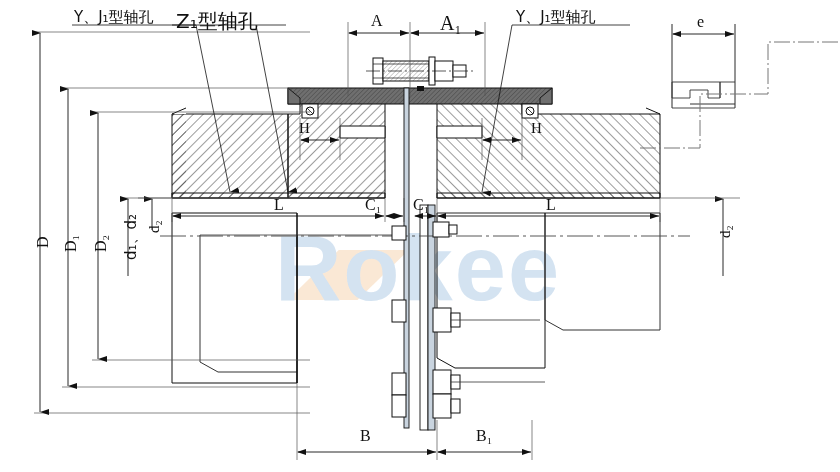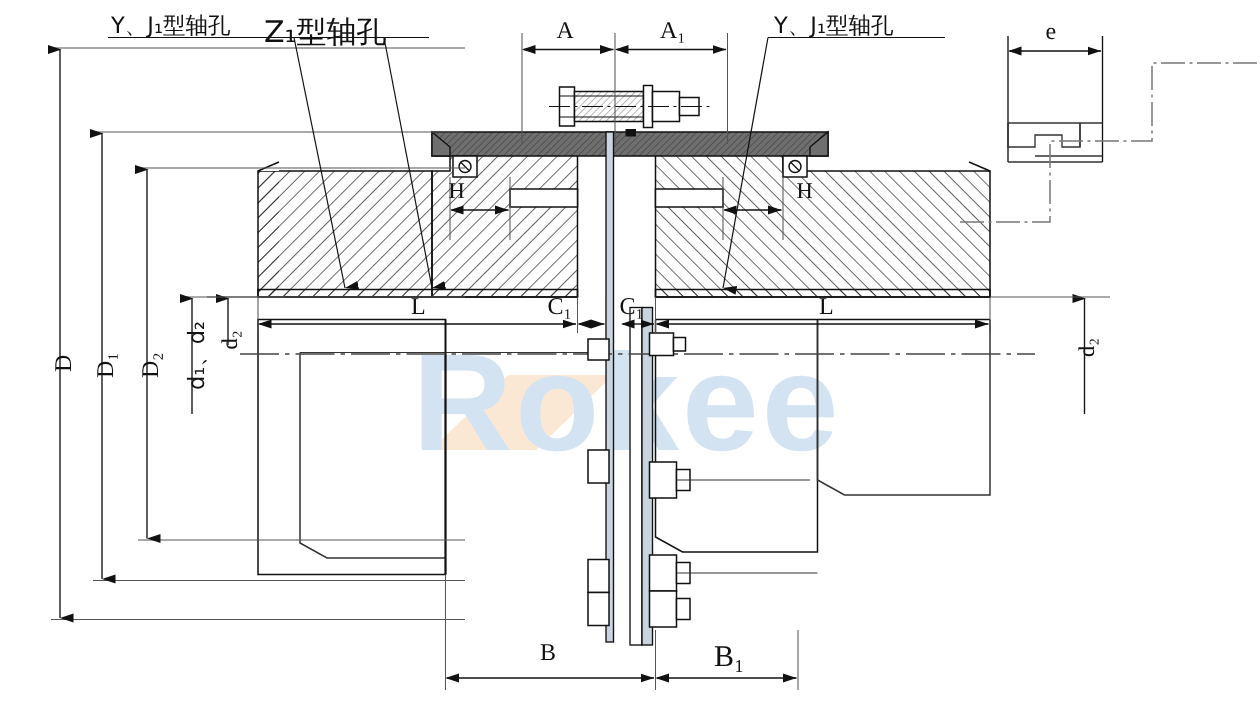--- a/index.html
+++ b/index.html
@@ -252,39 +252,39 @@
   </svg>
 
   <div class="lbl cn" style="left:74px;top:8px;font-size:15px;">Y、J₁型轴孔</div>
 
   <div class="lbl cn" style="left:176px;top:8px;font-size:20px;">Z₁型轴孔</div>
 
   <div class="lbl cn" style="left:516px;top:8px;font-size:15px;">Y、J₁型轴孔</div>
 
   <div class="lbl" style="left:371px;top:12px;font-size:16px;">A</div>
 
-  <div class="lbl" style="left:440px;top:12px;font-size:16px;">A₁</div>
+  <div class="lbl" style="left:440px;top:12px;font-size:20px;">A₁</div>
 
   <div class="lbl" style="left:697px;top:13px;font-size:16px;">e</div>
 
   <div class="lbl" style="left:274px;top:196px;font-size:16px;">L</div>
 
   <div class="lbl" style="left:365px;top:196px;font-size:16px;">C₁</div>
 
   <div class="lbl" style="left:413px;top:196px;font-size:16px;">C₁</div>
 
   <div class="lbl" style="left:546px;top:196px;font-size:16px;">L</div>
 
   <div class="lbl" style="left:299px;top:120px;font-size:15px;">H</div>
 
   <div class="lbl" style="left:531px;top:120px;font-size:15px;">H</div>
 
   <div class="lbl" style="left:360px;top:427px;font-size:16px;">B</div>
 
-  <div class="lbl" style="left:476px;top:427px;font-size:20px;">B₁</div>
+  <div class="lbl" style="left:476px;top:427px;font-size:16px;">B₁</div>
 
   <div class="lbl vert" style="left:34px;top:248px;font-size:16px;">D</div>
 
   <div class="lbl vert" style="left:62px;top:252px;font-size:16px;">D₁</div>
 
   <div class="lbl vert" style="left:92px;top:252px;font-size:16px;">D₂</div>
 
   <div class="lbl vert cn" style="left:122px;top:260px;font-size:15px;">d₁、d₂</div>
 
   <div class="lbl vert" style="left:146px;top:233px;font-size:15px;">d₂</div>

